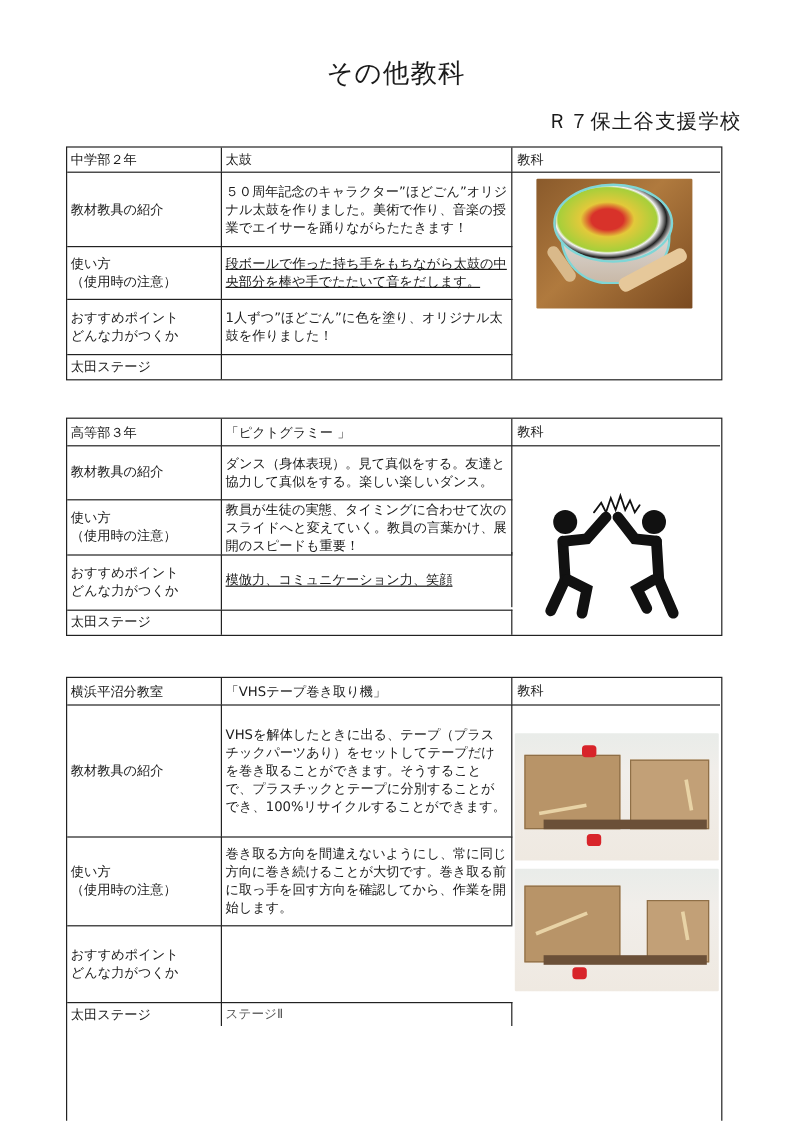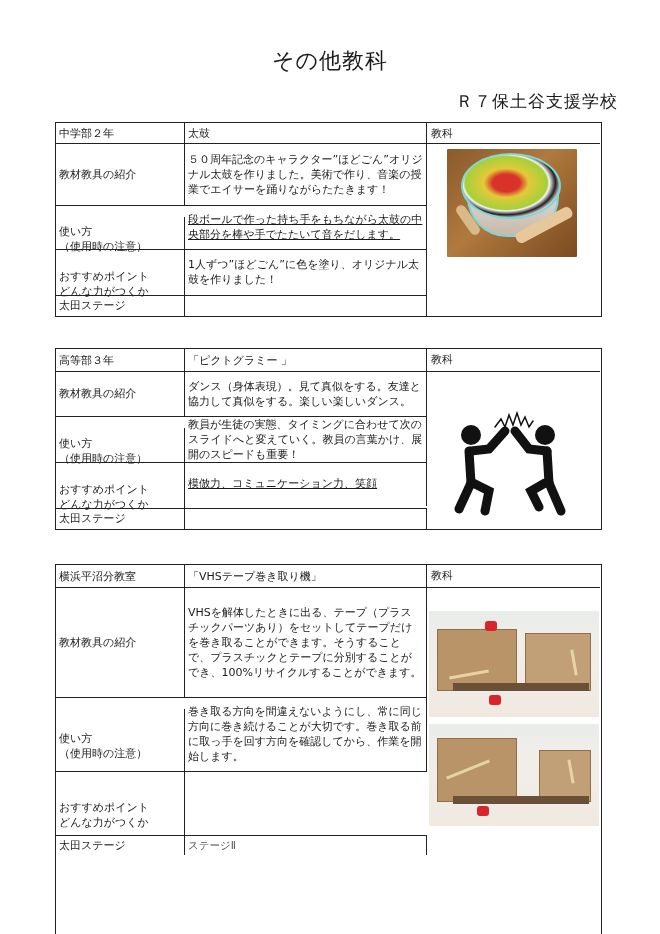--- a/index.html
+++ b/index.html
@@ -11,21 +11,21 @@
   .sheet { position:absolute; left:55px; width:547px; border:1.5px solid #222;
            box-sizing:border-box; }
   .cell { position:absolute; box-sizing:border-box; font-size:11px; line-height:15px;
           padding:0 3px; overflow:hidden; }
   .lbl { left:0; width:129px; border-right:1.5px solid #222; display:flex; align-items:center; }
   .val { left:129px; width:242px; border-right:1.5px solid #222; display:flex; align-items:center; }
   .hline { position:absolute; left:0; width:371px; height:0; border-top:1.5px solid #222; }
   .hline.full { width:544px; }
   .subj { position:absolute; left:371px; width:173px; font-size:11px; padding:3px 4px; box-sizing:border-box; }
   .media { position:absolute; left:371px; width:173px; box-sizing:border-box; }
-  .pre { white-space:pre-line;margin-top:12px; }
+  .pre { white-space:pre-line; }
   .photo { position:absolute; border-radius:1px; overflow:hidden; }
   .drum { background:linear-gradient(135deg,#8a5a2b 0%,#b07a3e 45%,#7a4a20 100%); }
   .drum .head { position:absolute; left:14px; top:4px; width:96px; height:62px; border-radius:50%;
                 background:radial-gradient(ellipse at 45% 45%, #d8322a 0 18%, #e3c93a 30%, #a6cf3a 55%, #f4f4f4 58%, #222 66%, #f4f4f4 74%);
                 border:2px solid #7fd6d6; }
   .drum .body { position:absolute; left:20px; top:40px; width:88px; height:46px; border-radius:0 0 40px 40px;
                 background:linear-gradient(#ddd,#c9b9a8); border:2px solid #7fd6d6; border-top:none; }
   .drum .stick { position:absolute; left:66px; top:70px; width:62px; height:12px; background:#e6c89a;
                  transform:rotate(-28deg); border-radius:5px; }
   .drum .stick2 { position:absolute; left:4px; top:66px; width:34px; height:10px; background:#d9b98a;

